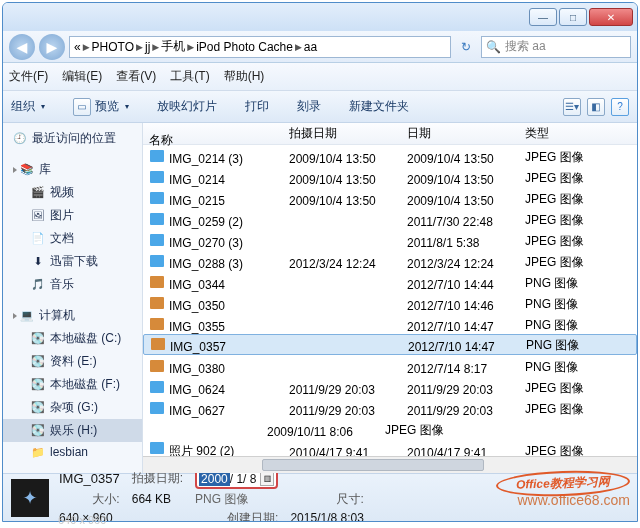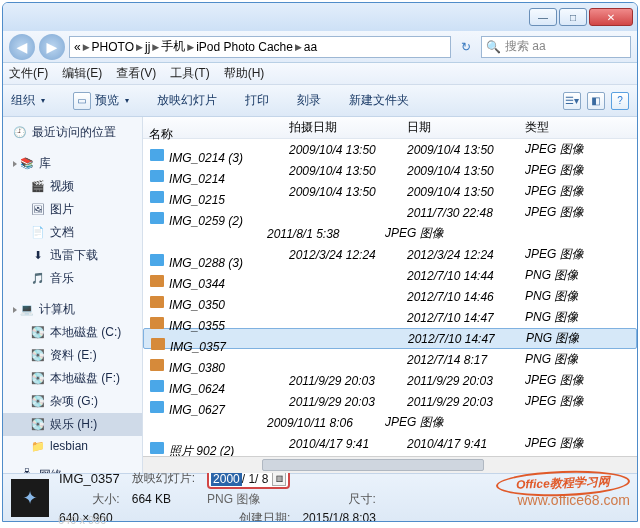--- a/index.html
+++ b/index.html
@@ -9,41 +9,41 @@
 .win-btn { width: 28px; height: 18px; border: 1px solid #6a8fb8; border-radius: 3px; display: flex; align-items: center; justify-content: center; background: linear-gradient(#f5faff,#dbe9f9); font-size: 10px; color: #3a5a7a; }
 .win-btn.close { background: linear-gradient(#f08a8a,#d14646); color: #fff; border-color: #a03030; width: 44px; }
 .navbar { height: 32px; background: linear-gradient(#f2f7fd,#e2ecf9); display: flex; align-items: center; padding: 0 6px; gap: 4px; border-bottom: 1px solid #b8cfe5; }
 .nav-arrow { width: 26px; height: 26px; border-radius: 50%; background: radial-gradient(#bcd6f0,#7fa8d4); display: flex; align-items: center; justify-content: center; color: #fff; font-size: 14px; }
 .breadcrumb { flex: 1; height: 22px; background: #fff; border: 1px solid #9db7d4; display: flex; align-items: center; padding: 0 4px; gap: 2px; overflow: hidden; }
 .breadcrumb span { display: flex; align-items: center; gap: 4px; white-space: nowrap; }
 .bc-sep { color: #555; font-size: 9px; }
 .searchbox { width: 150px; height: 22px; background: #fff; border: 1px solid #9db7d4; display: flex; align-items: center; padding: 0 4px; color: #888; }
 .searchbox .mag { margin-right: 4px; color: #6a8fb8; }
 .refresh { width: 22px; height: 22px; display:flex;align-items:center;justify-content:center;color:#3a7abf; }
-.menubar { height: 22px; background: linear-gradient(#f6f9fe,#e8f0fa); display: flex; align-items: center; padding: 0 6px; gap: 14px; border-bottom: 1px solid #d0dceb; }
+.menubar { height: 28px; background: linear-gradient(#f6f9fe,#e8f0fa); display: flex; align-items: center; padding: 0 6px; gap: 14px; border-bottom: 1px solid #d0dceb; }
 .menubar span { color: #222; }
 .toolbar { height: 32px; background: linear-gradient(#f2f7fd,#dde9f7); display: flex; align-items: center; padding: 0 8px; gap: 28px; border-bottom: 1px solid #c4d5e9; }
 .tb-btn { color: #1a3a66; display: flex; align-items: center; gap: 4px; }
 .tb-right { margin-left: auto; display: flex; gap: 6px; }
 .tb-icon { width: 18px; height: 18px; border: 1px solid #8aa8c8; border-radius: 2px; display:flex;align-items:center;justify-content:center;font-size:10px;color:#3a6aa0;background:linear-gradient(#fff,#e5eff9); }
 .tri { font-size: 8px; margin-left: 2px; }
 .main { flex: 1; display: flex; overflow: hidden; }
 .sidebar { width: 140px; background: #f3f7fc; border-right: 1px solid #d6e0ec; overflow-y: auto; padding: 4px 0; }
 .side-item { display: flex; align-items: center; gap: 5px; padding: 3px 8px 3px 18px; color: #1a2a4a; white-space: nowrap; }
 .side-item.l1 { padding-left: 28px; }
 .side-item.hdr { padding-left: 10px; font-weight: normal; color: #1a2a4a; }
 .side-item.selected { background: #cfdae8; }
 .side-disc { width:4px;height:4px;border-left:4px solid #888;border-top:3px solid transparent;border-bottom:3px solid transparent;margin-right:-2px; }
 .sb-icon { width: 14px; height: 14px; display:flex;align-items:center;justify-content:center;font-size:11px; }
 .content { flex: 1; background: #fff; display: flex; flex-direction: column; overflow: hidden; }
 .col-headers { height: 22px; display: flex; align-items: center; border-bottom: 1px solid #e0e7f0; background: linear-gradient(#fcfdff,#f0f4fa); }
 .col-headers div, .row div { overflow: hidden; text-overflow: ellipsis; white-space: nowrap; padding: 0 6px; }
 .c-name { width: 140px; margin-top: 14px; } .c-shot { width: 118px; } .c-date { width: 118px; } .c-type { width: 90px; }
 .rows { flex: 1; overflow-y: auto; overflow-x: auto; }
-.row { height: 21px; display: flex; align-items: center; font-style: italic; }
+.row { height: 21px; display: flex; align-items: flex-end; }
 .row.selected { background: #d6e8f8; border: 1px solid #7fb1e0; border-radius: 2px; }
 .file-ico { width: 16px; height: 14px; margin-right: 4px; display: inline-flex; align-items: center; justify-content: center; }
 .file-ico.jpeg svg rect { fill:#4aa7e8; } 
 .file-ico.png svg rect { fill:#d68a3a; }
 .hscroll { height: 17px; background: #f0f0f0; border-top: 1px solid #d0d0d0; position: relative; }
 .hscroll .thumb { position: absolute; left: 24%; top: 2px; width: 45%; height: 12px; background: #cfd6df; border: 1px solid #b0b8c2; border-radius: 2px; }
 .details { height: 48px; background: linear-gradient(#eaf2fb,#dde9f6); border-top: 1px solid #c4d5e9; display: flex; align-items: center; padding: 4px 8px; gap: 10px; }
 .details .thumb-img { width: 38px; height: 38px; background: #1a1a1a; display:flex;align-items:center;justify-content:center;color:#89b8e8;font-size:18px; }
 .details .meta { display: grid; grid-template-columns: auto auto auto auto; column-gap: 12px; row-gap: 2px; align-items: center; font-size: 11px; }
 .details .lbl { color: #555; text-align: right; }
@@ -231,20 +231,25 @@
             <div class="c-name"><span class="file-ico jpeg">
                 <svg width="16" height="14">
                   <rect x="1" y="1" width="14" height="12" rx="1"></rect>
                 </svg>
               </span>IMG_0259 (2)</div>
             <div class="c-shot"></div>
             <div class="c-date">2011/7/30 22:48</div>
             <div class="c-type">JPEG 图像</div>
           </div>
           <div class="row">
+            <div class="c-name"><span class="file-ico jpeg">
+                <svg width="16" height="14">
+                  <rect x="1" y="1" width="14" height="12" rx="1"></rect>
+                </svg>
+              </span>IMG_0270 (3)</div>
             <div class="c-shot"></div>
             <div class="c-date">2011/8/1 5:38</div>
             <div class="c-type">JPEG 图像</div>
           </div>
           <div class="row">
             <div class="c-name"><span class="file-ico jpeg">
                 <svg width="16" height="14">
                   <rect x="1" y="1" width="14" height="12" rx="1"></rect>
                 </svg>
               </span>IMG_0288 (3)</div>
@@ -348,21 +353,21 @@
       <div class="hscroll">
           <div class="thumb"></div>
         </div>
     </div>
   </div>
 
   <div class="details">
     <div class="thumb-img">✦</div>
     <div class="meta">
       <span class="val" style="font-size:13px;">IMG_0357</span>
-      <span class="lbl">放映幻灯片:</span>
+      <span class="lbl">拍摄日期:</span>
       <span class="val">
         <span class="date-edit">
           <span class="sel">2000</span>
             <span>/ 1/ 8</span>
           <span class="btn">▥</span>
         </span>
       </span>
       <span></span>
       <span class="lbl">大小:</span>
       <span class="val">664 KB</span>

